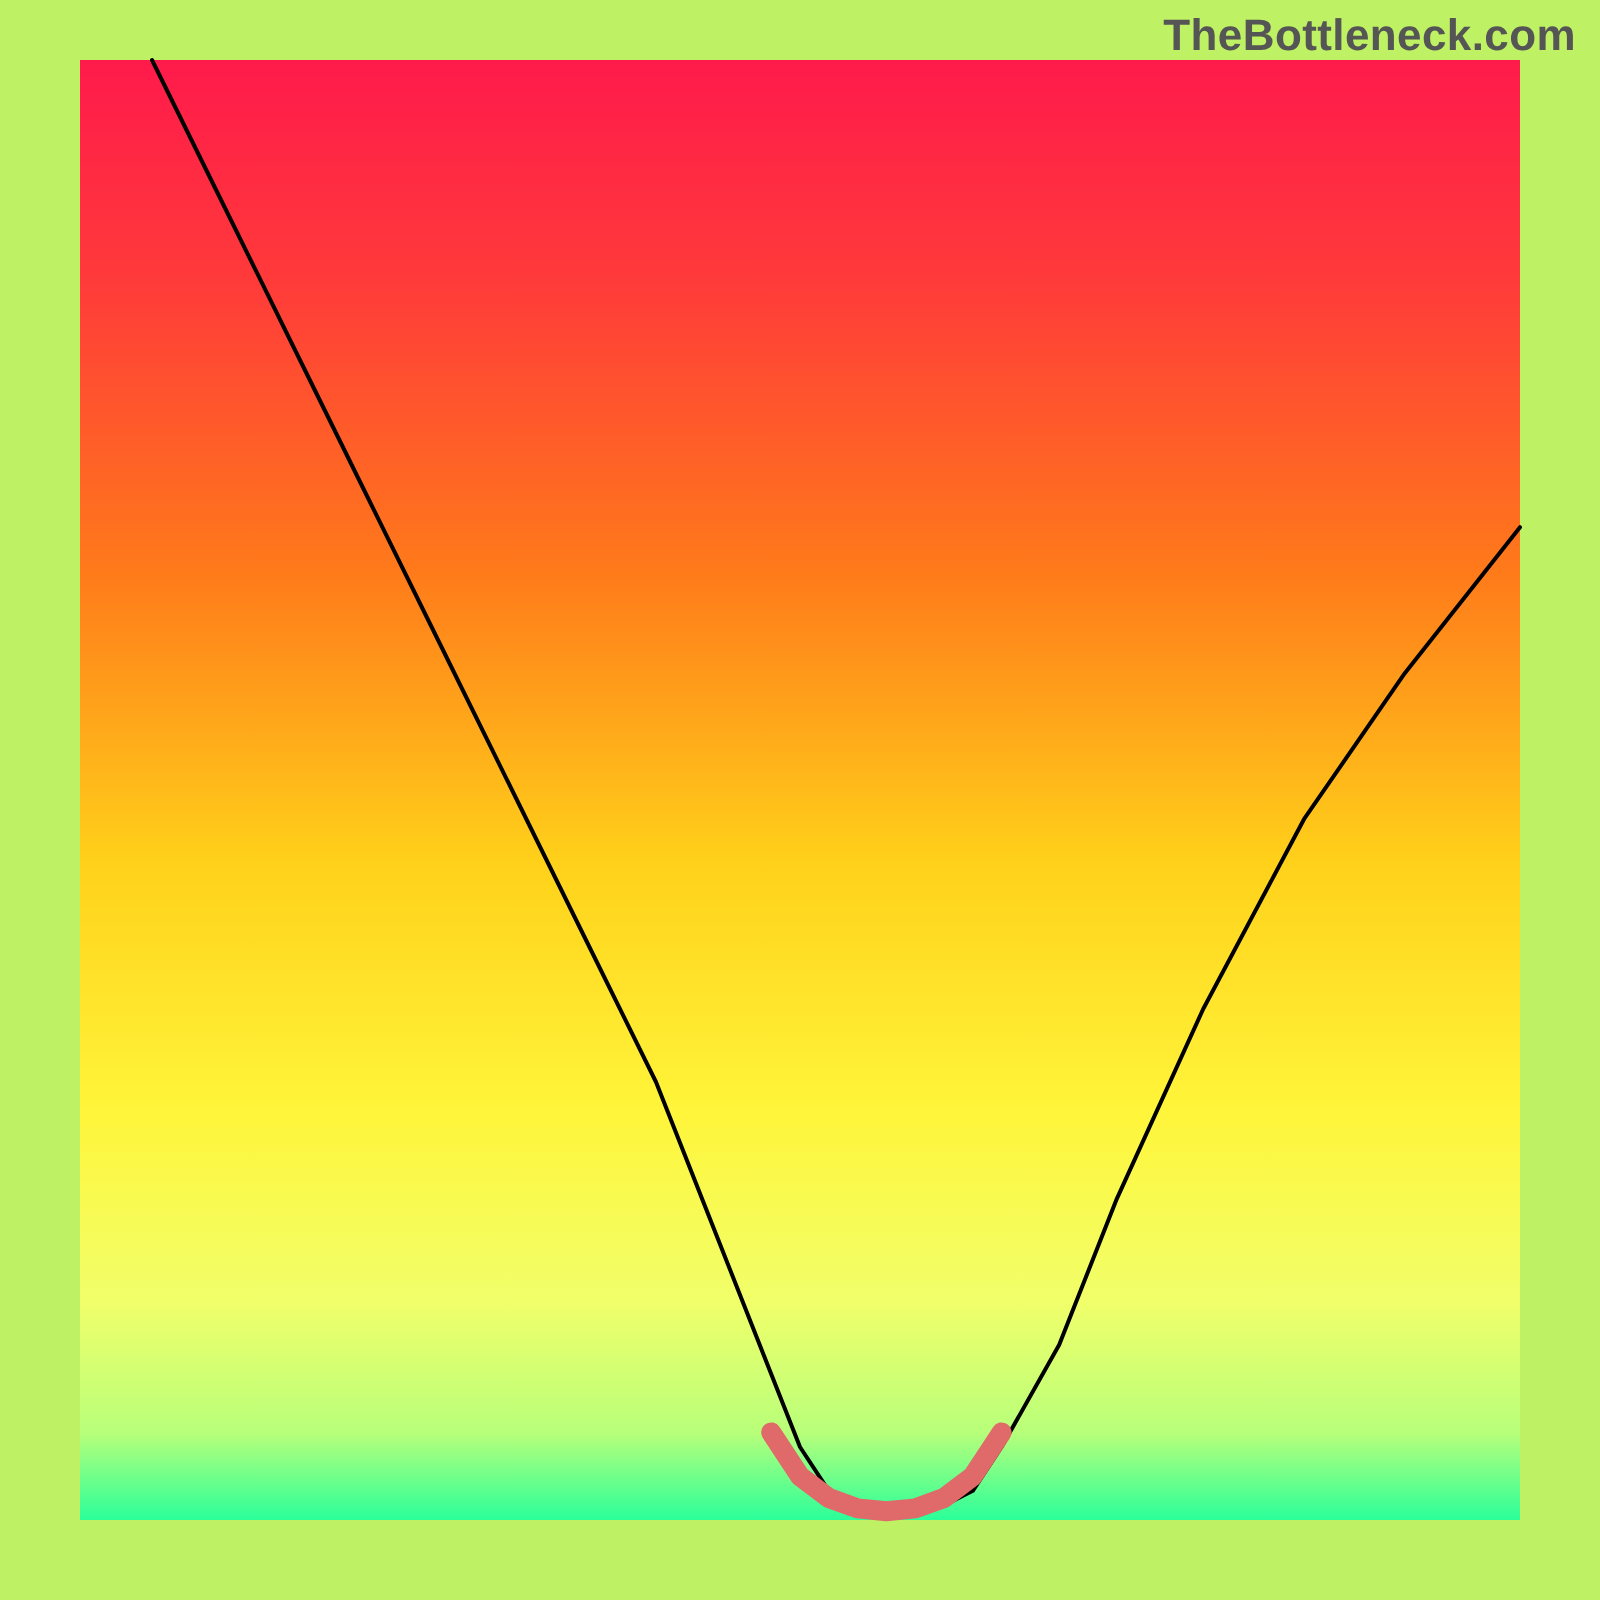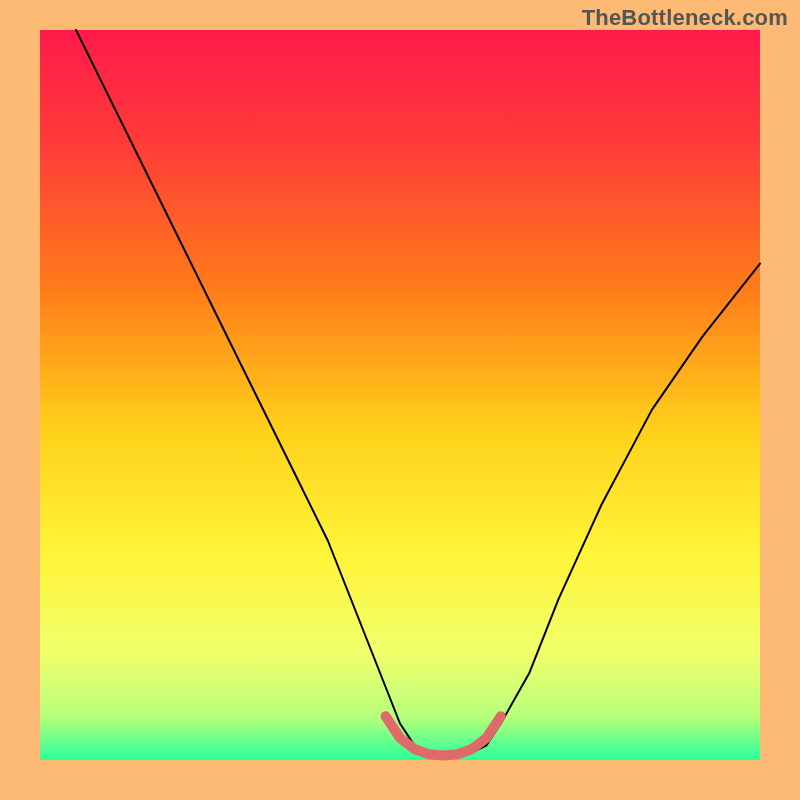--- a/index.html
+++ b/index.html
@@ -8,21 +8,21 @@
     width: 800px;
     height: 800px;
     background: #000;
     overflow: hidden;
     font-family: Arial, Helvetica, sans-serif;
   }
   .frame {
     position: relative;
     width: 800px;
     height: 800px;
-    background: #fdba74;
+    background: #bef264;
   }
   .watermark {
     position: absolute;
     top: 5px;
     right: 12px;
     font-size: 22px;
     font-weight: 600;
     color: #555;
     letter-spacing: 0.2px;
     z-index: 5;

